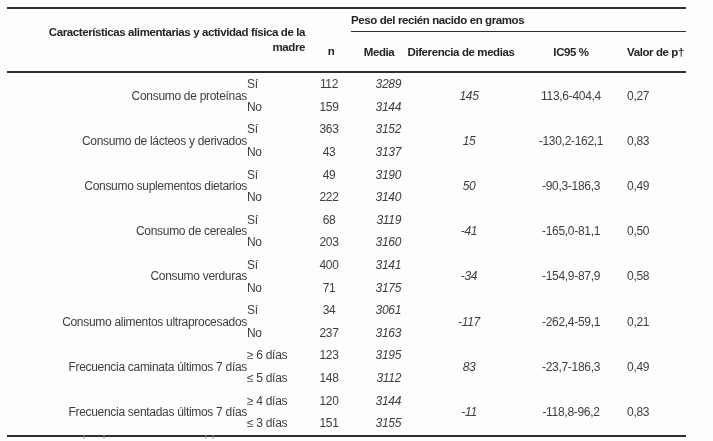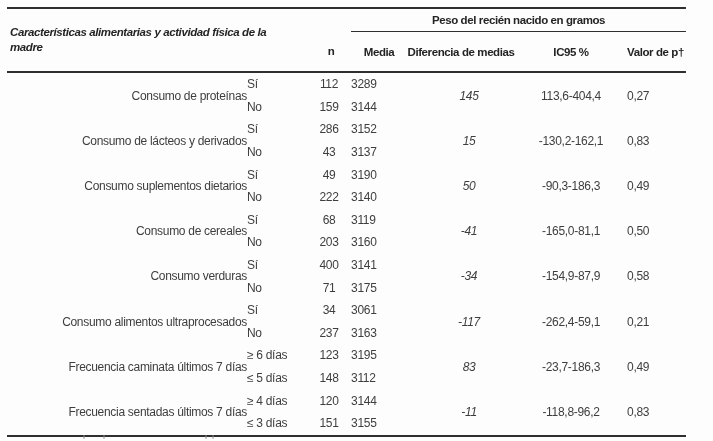--- a/index.html
+++ b/index.html
@@ -18,49 +18,48 @@
     top: 7px;
     width: 679px;
     border-collapse: collapse;
     table-layout: fixed;
     border-top: 2px solid #2f2f2f;
     border-bottom: 2px solid #2f2f2f;
   }
   th, td { padding: 0; font-size: 12px; letter-spacing: -0.3px; }
   thead th { color: #242424; font-weight: bold; font-size: 11.5px; letter-spacing: -0.4px; }
   th.left-hdr {
-    text-align: left;
+    text-align: right;
     vertical-align: middle;
     white-space: pre-line;
     padding-left: 3px;
     padding-right: 6px;
     line-height: 1.3;
     border-bottom: 2px solid #2f2f2f;
-    font-style: italic;
   }
   th.span-hdr {
-    text-align: center;
+    text-align: left;
     vertical-align: middle;
     height: 22px;
     border-bottom: 1.5px solid #2f2f2f;
     white-space: nowrap;
   }
   th.empty-hdr { border-bottom: none; }
   th.sub-hdr {
     text-align: center;
     vertical-align: middle;
     height: 39px;
     border-bottom: 2px solid #2f2f2f;
     white-space: nowrap;
   }
   tbody td { height: 22.6px; vertical-align: middle; white-space: nowrap; }
   td.row-label { text-align: right; padding-left: 3px; margin-top: 48px; }
   td.level-cell { text-align: left; }
   td.n-cell { text-align: center; padding-right: 4px; }
-  td.media-cell { text-align: left; padding-right: 6px; }
+  td.media-cell { text-align: right; padding-right: 6px; font-style: italic; }
   td.diff-cell { text-align: center; padding-left: 16px; font-style: italic; }
   td.ic-cell { text-align: center; margin-top: 17px; }
   td.p-cell { text-align: left; padding-right: 12px; }
   th.p-hdr { padding-right: 6px; }
   
   .frag { position: absolute; left: 0; top: 434px; width: 713px; height: 7px; }
   .frag i {
     position: absolute;
     top: 1px;
     width: 2px;
@@ -110,21 +109,21 @@
           <td class="p-cell" rowspan="2">0,27</td>
         </tr>
         <tr>
           <td class="level-cell">No</td>
           <td class="n-cell">159</td>
           <td class="media-cell">3144</td>
         </tr>
         <tr>
           <td class="row-label" rowspan="2">Consumo de lácteos y derivados</td>
           <td class="level-cell">Sí</td>
-          <td class="n-cell">286</td>
+          <td class="n-cell">363</td>
           <td class="media-cell">3152</td>
           <td class="diff-cell" rowspan="2">15</td>
           <td class="ic-cell" rowspan="2">-130,2-162,1</td>
           <td class="p-cell" rowspan="2">0,83</td>
         </tr>
         <tr>
           <td class="level-cell">No</td>
           <td class="n-cell">43</td>
           <td class="media-cell">3137</td>
         </tr>

